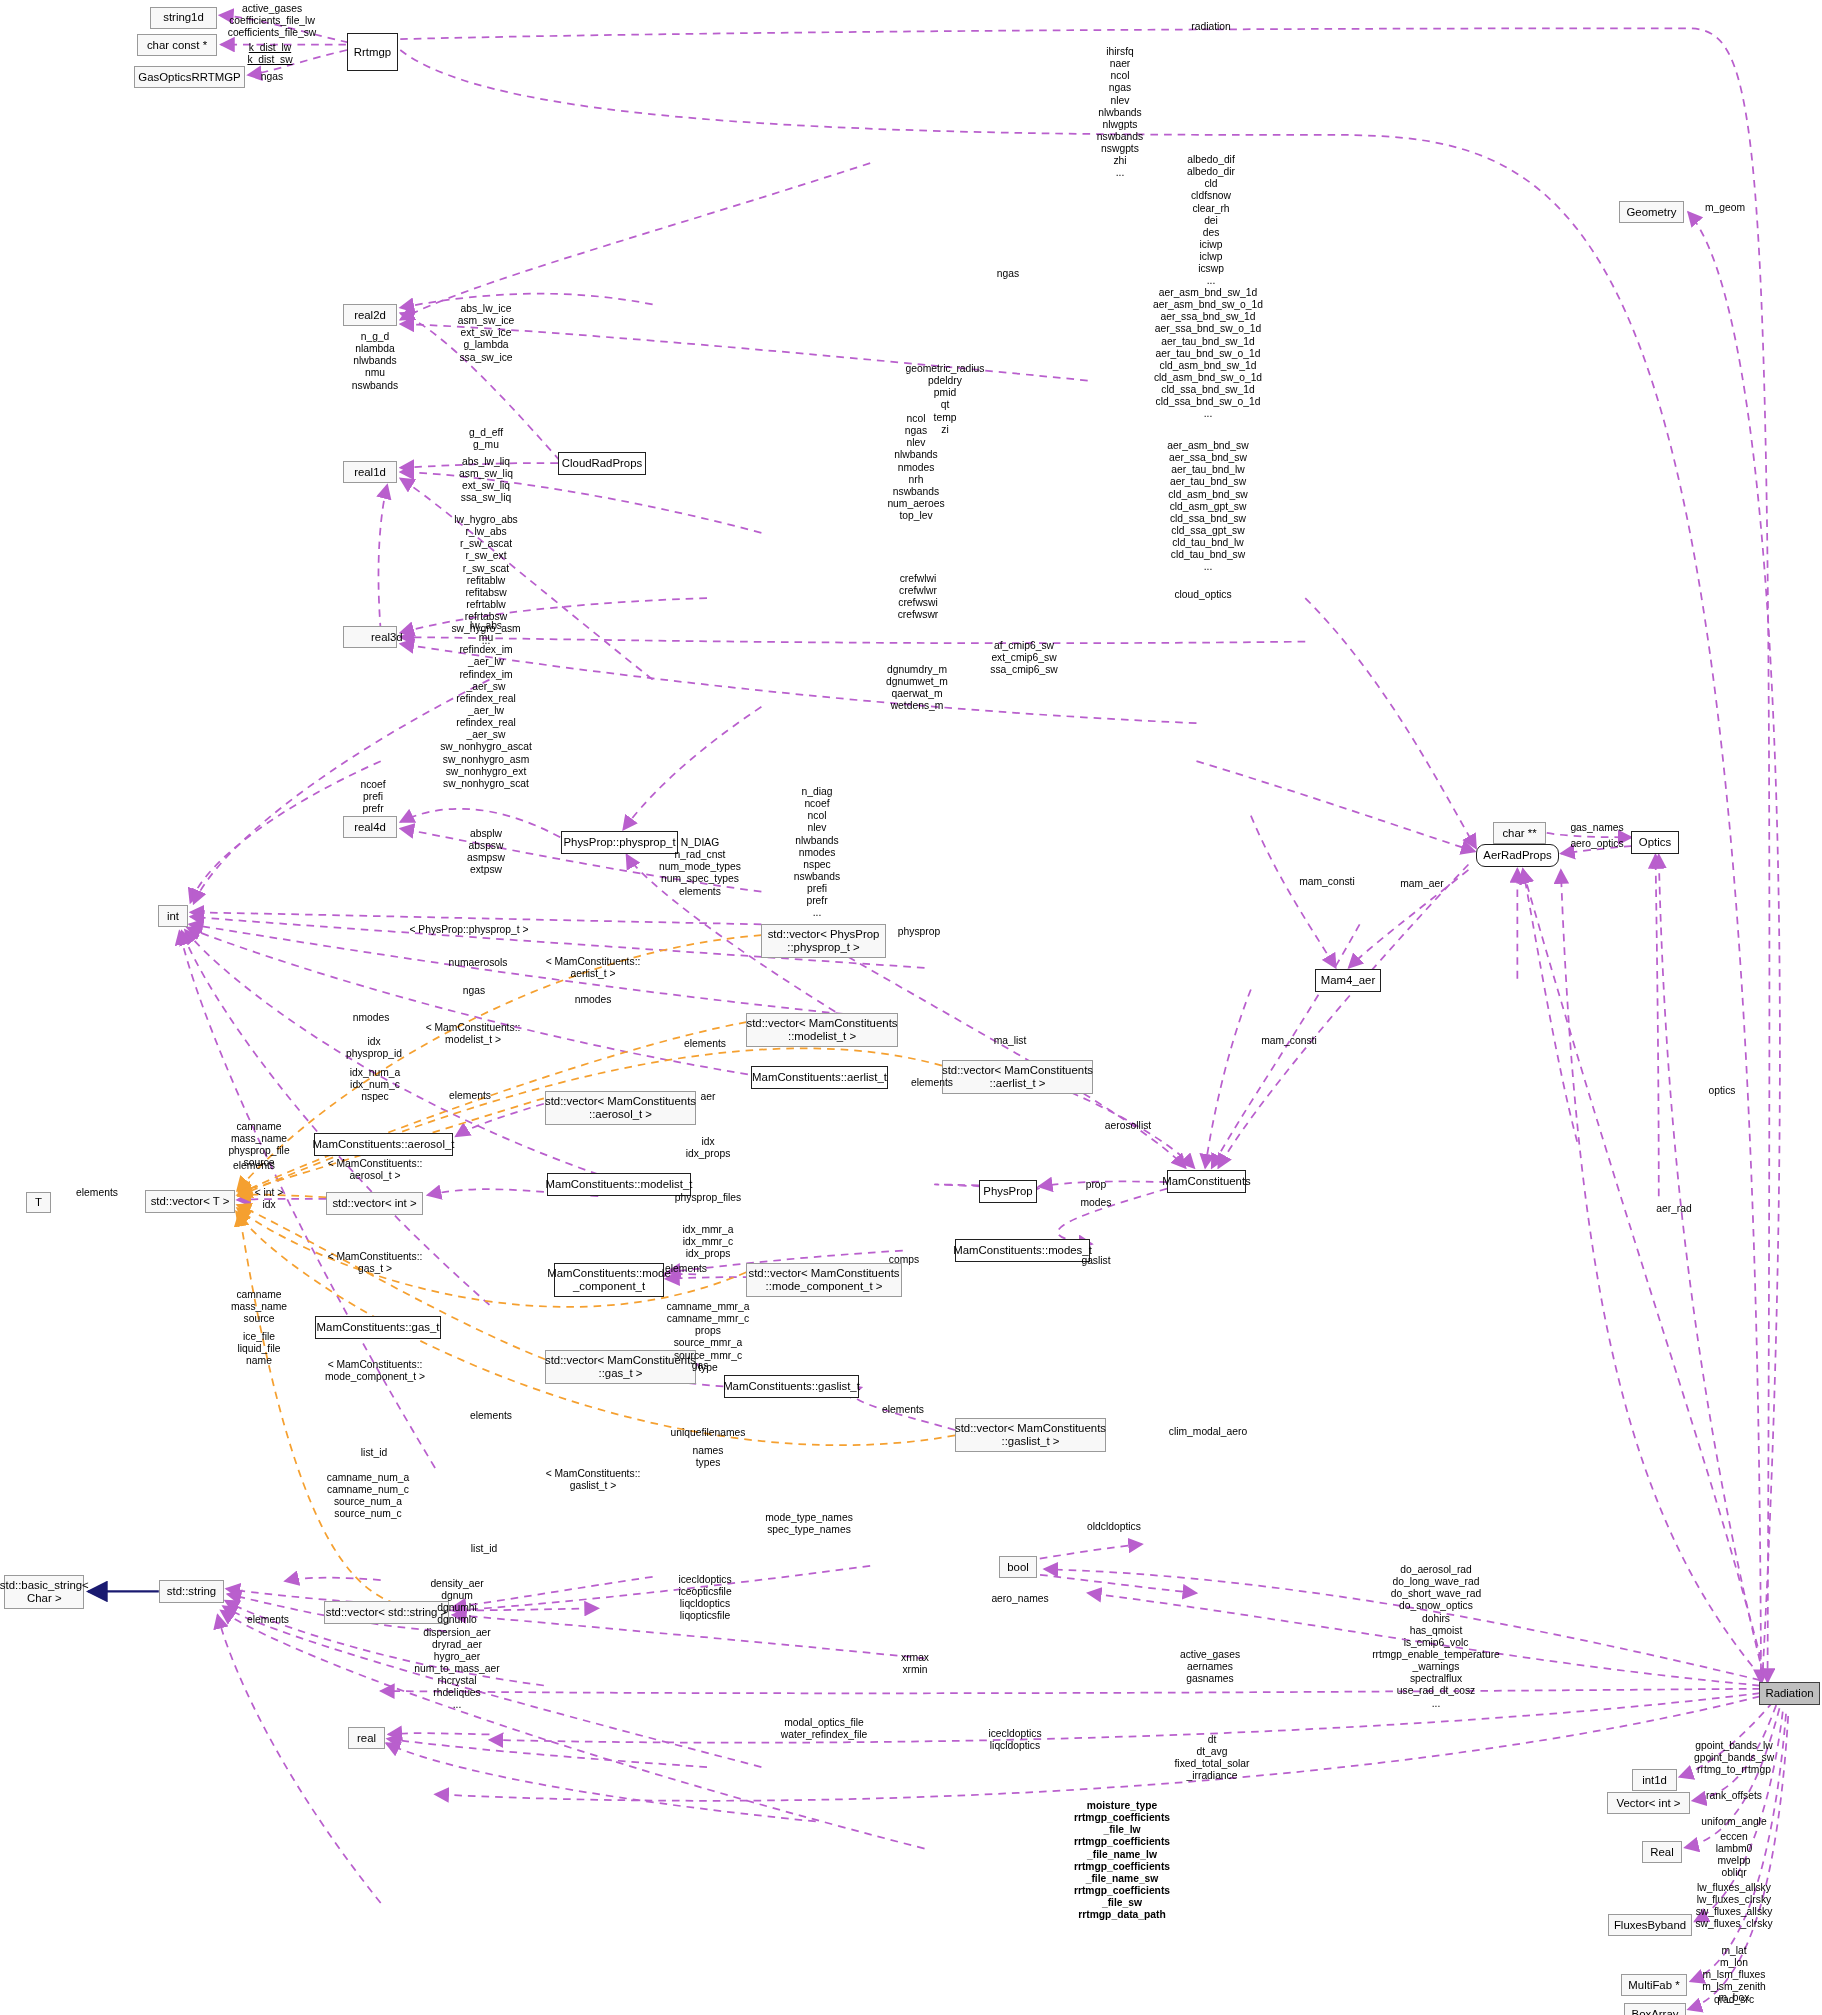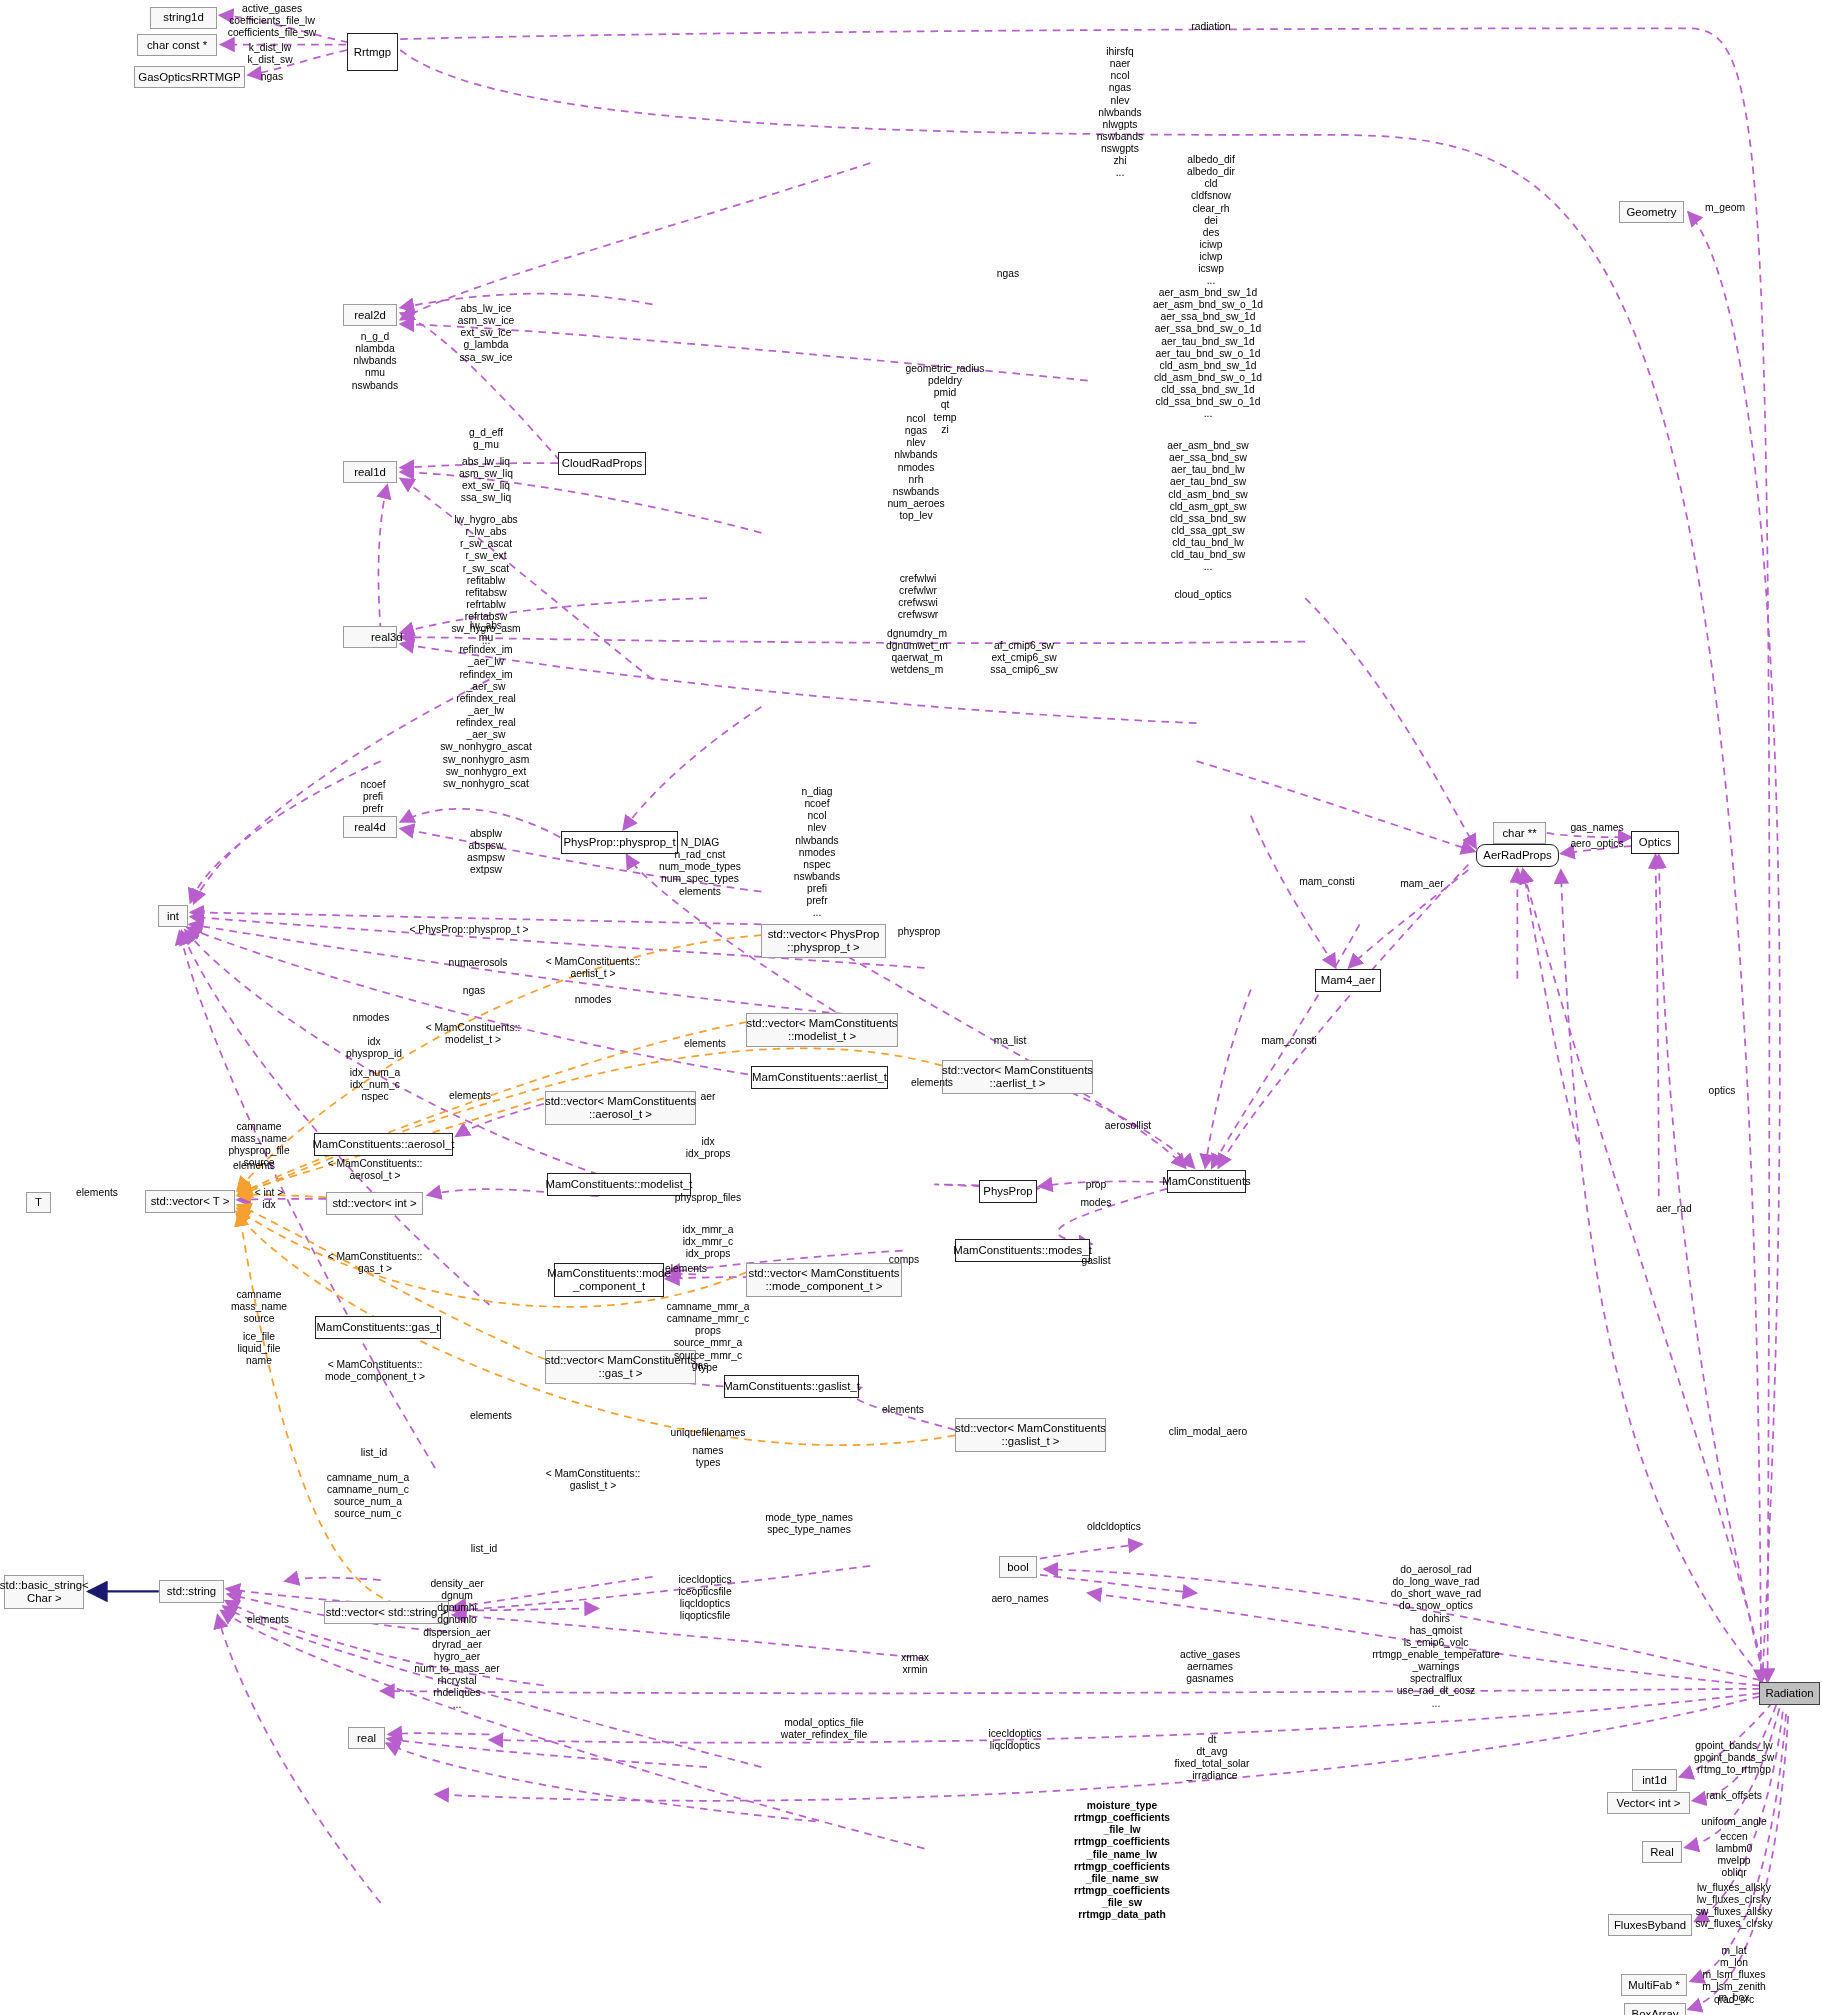--- a/index.html
+++ b/index.html
@@ -250,21 +250,21 @@
   <div class="node inherit" style="left:1632px;top:1769px;width:45px;height:22px;">int1d</div>
   <div class="node inherit" style="left:1607px;top:1792px;width:83px;height:22px;">Vector&lt; int &gt;</div>
   <div class="node inherit" style="left:1642px;top:1841px;width:40px;height:22px;">Real</div>
   <div class="node inherit" style="left:1608px;top:1914px;width:84px;height:22px;">FluxesByband</div>
   <div class="node inherit" style="left:1621px;top:1974px;width:66px;height:22px;">MultiFab *</div>
   <div class="node inherit" style="left:1624px;top:2003px;width:62px;height:22px;">BoxArray</div>
 
   <div class="edge-label" style="left:272px;top:3.3px;">active_gases</div>
   <div class="edge-label" style="left:272px;top:15px;">coefficients_file_lw
 coefficients_file_sw</div>
-  <div class="edge-label" style="left:270px;top:42px;">k_dist_lw
+  <div class="edge-label" style="left:270px;top:42px;text-decoration:underline;">k_dist_lw
 k_dist_sw</div>
   <div class="edge-label" style="left:272px;top:71px;">ngas</div>
   <div class="edge-label" style="left:1211px;top:20.7px;">radiation</div>
   <div class="edge-label" style="left:1120px;top:46px;">ihirsfq
 naer
 ncol
 ngas
 nlev
 nlwbands
 nlwgpts
@@ -364,21 +364,21 @@
 _aer_lw
 refindex_real
 _aer_sw
 sw_nonhygro_ascat
 sw_nonhygro_asm
 sw_nonhygro_ext
 sw_nonhygro_scat</div>
   <div class="edge-label" style="left:1024px;top:640px;">af_cmip6_sw
 ext_cmip6_sw
 ssa_cmip6_sw</div>
-  <div class="edge-label" style="left:917px;top:628px;">dgnumdry_m
+  <div class="edge-label" style="left:917px;top:664px;">dgnumdry_m
 dgnumwet_m
 qaerwat_m
 wetdens_m</div>
   <div class="edge-label" style="left:373px;top:779px;">ncoef
 prefi
 prefr</div>
   <div class="edge-label" style="left:486px;top:828px;">absplw
 abspsw
 asmpsw
 extpsw</div>

